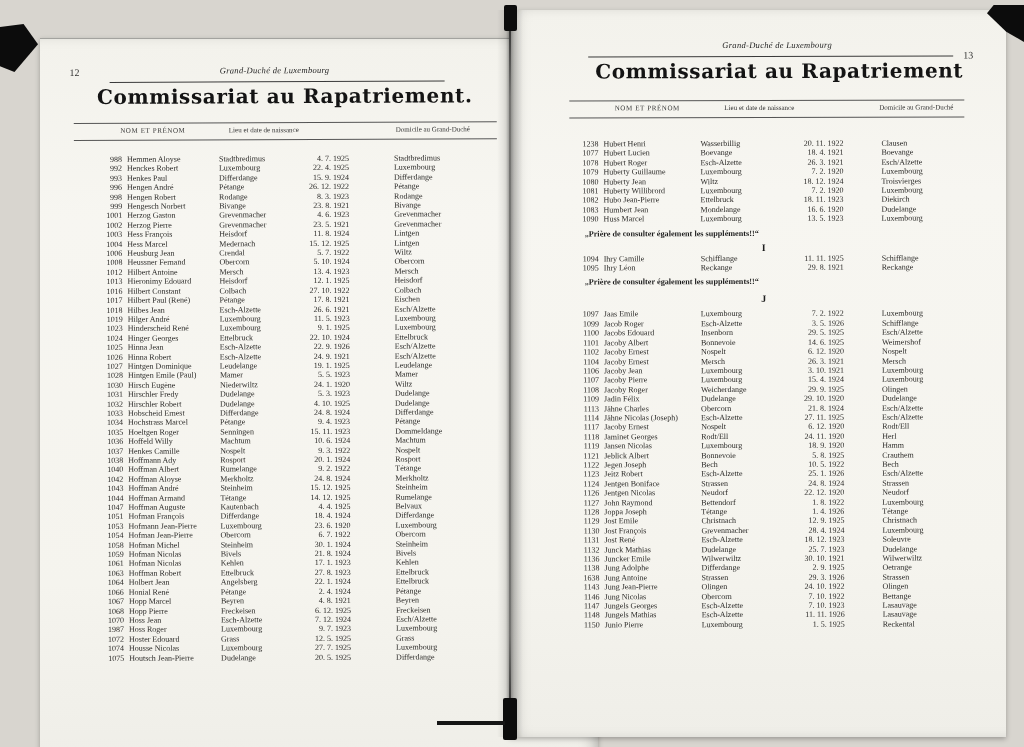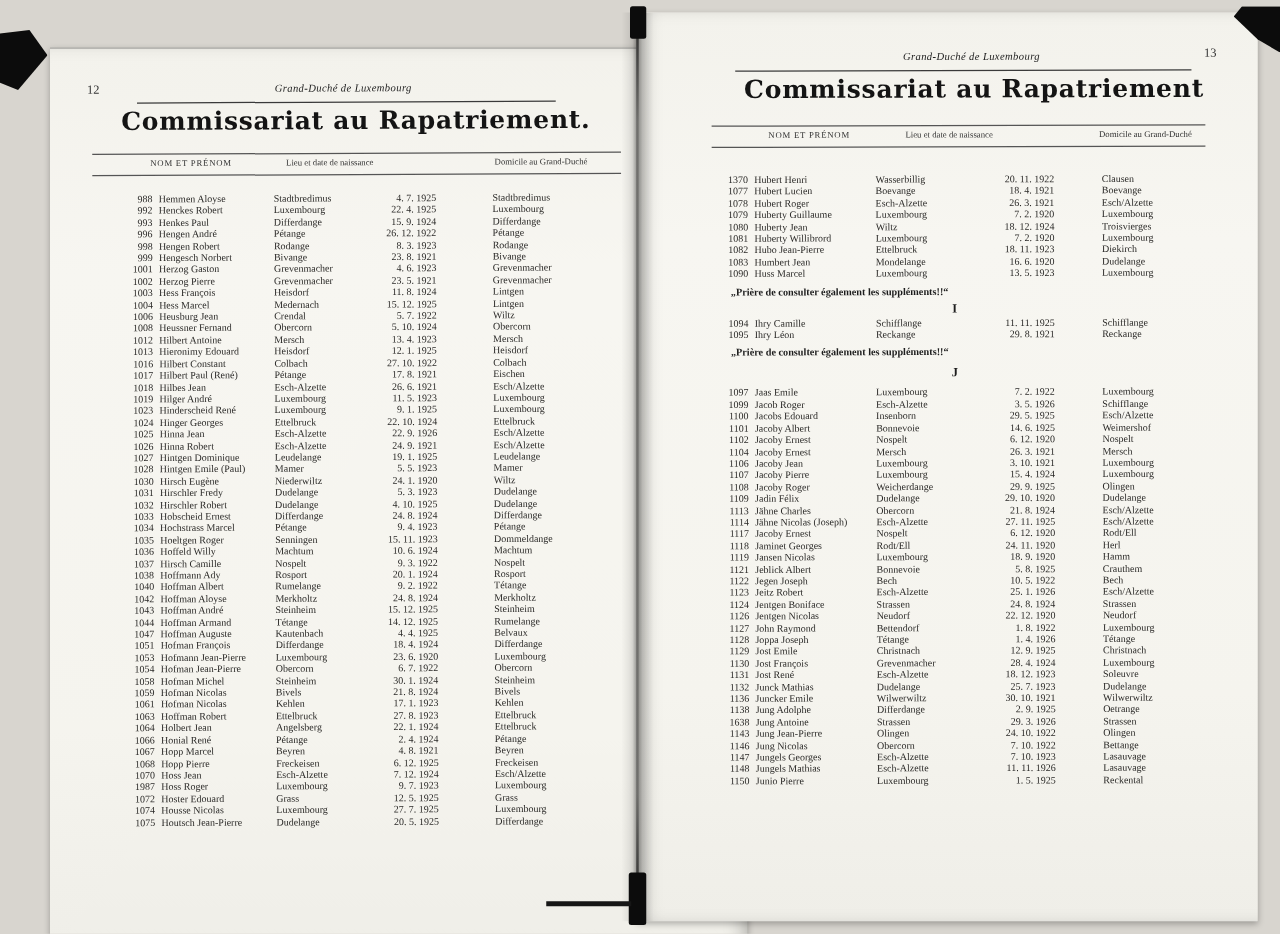--- a/index.html
+++ b/index.html
@@ -316,21 +316,21 @@
         <div class="row">
           <span class="c0">1036</span>
           <span class="c1">Hoffeld Willy</span>
           <span class="c2">Machtum</span>
           <span class="c3">10. 6. 1924</span>
           <span class="c4"></span>
           <span class="c5">Machtum</span>
         </div>
         <div class="row">
           <span class="c0">1037</span>
-          <span class="c1">Hirsch Camille</span>
+          <span class="c1">Henkes Camille</span>
           <span class="c2">Nospelt</span>
           <span class="c3">9. 3. 1922</span>
           <span class="c4"></span>
           <span class="c5">Nospelt</span>
         </div>
         <div class="row">
           <span class="c0">1038</span>
           <span class="c1">Hoffmann Ady</span>
           <span class="c2">Rosport</span>
           <span class="c3">20. 1. 1924</span>
@@ -505,34 +505,34 @@
           <span class="c4"></span>
           <span class="c5">Differdange</span>
         </div>
       </div>
   </div>
 </div>
 
 <div class="page" id="page-right">
   <div class="inner">
     <div class="region" style="left:159px;top:30px;width:220px;">Grand-Duché de Luxembourg</div>
-    <div class="pagenum" style="left:455px;top:28px;">13</div>
+    <div class="pagenum" style="left:455px;top:40px;">13</div>
     <div class="title-rule" style="left:80px;top:46px;width:365px;"></div>
     <div class="title" style="left:51px;top:49px;width:440px;">Commissariat au Rapatriement</div>
 
     <div class="thead-rule" style="left:61px;top:90px;width:395px;"></div>
     <div class="col-label caps" style="left:139px;top:94px;">NOM ET PRÉNOM</div>
     <div class="col-label" style="left:251px;top:94px;">Lieu et date de naissance</div>
     <div class="col-label" style="left:408px;top:94px;">Domicile au Grand-Duché</div>
     <div class="thead-rule" style="left:61px;top:107px;width:395px;"></div>
 
     <div id="right-flow">
       <div class="rows">
           <div class="row">
-            <span class="c0">1370</span>
+            <span class="c0">1238</span>
             <span class="c1">Hubert Henri</span>
             <span class="c2">Wasserbillig</span>
             <span class="c3">20. 11. 1922</span>
             <span class="c4"></span>
             <span class="c5">Clausen</span>
           </div>
           <div class="row">
             <span class="c0">1077</span>
             <span class="c1">Hubert Lucien</span>
             <span class="c2">Boevange</span>

